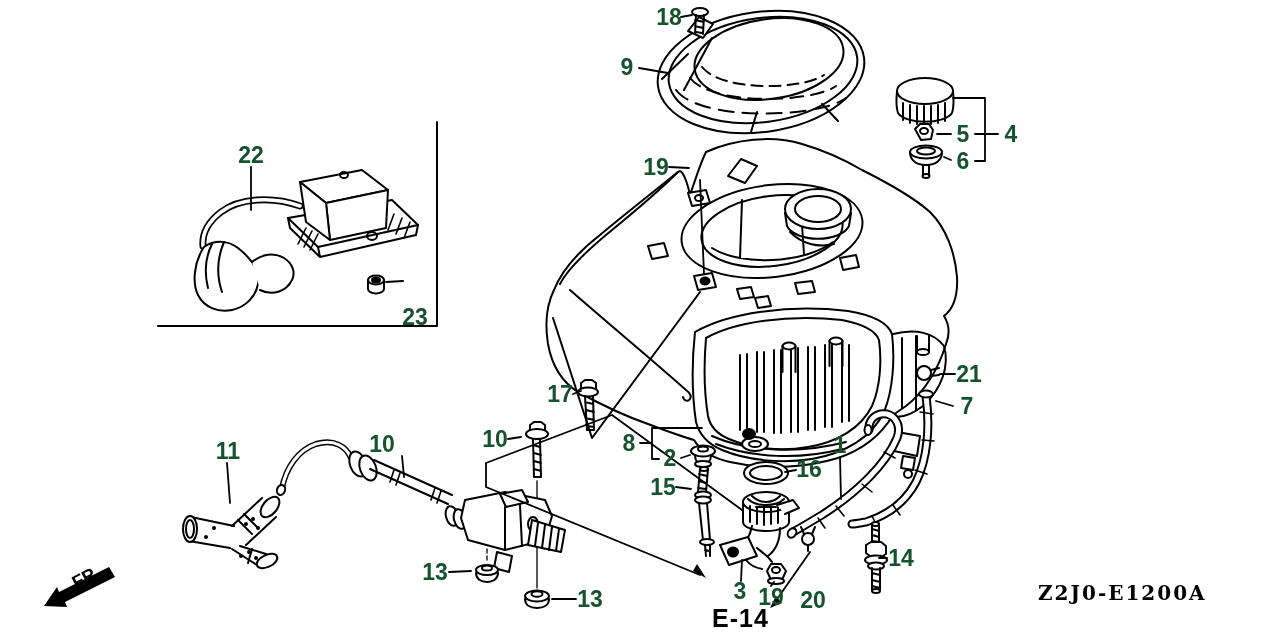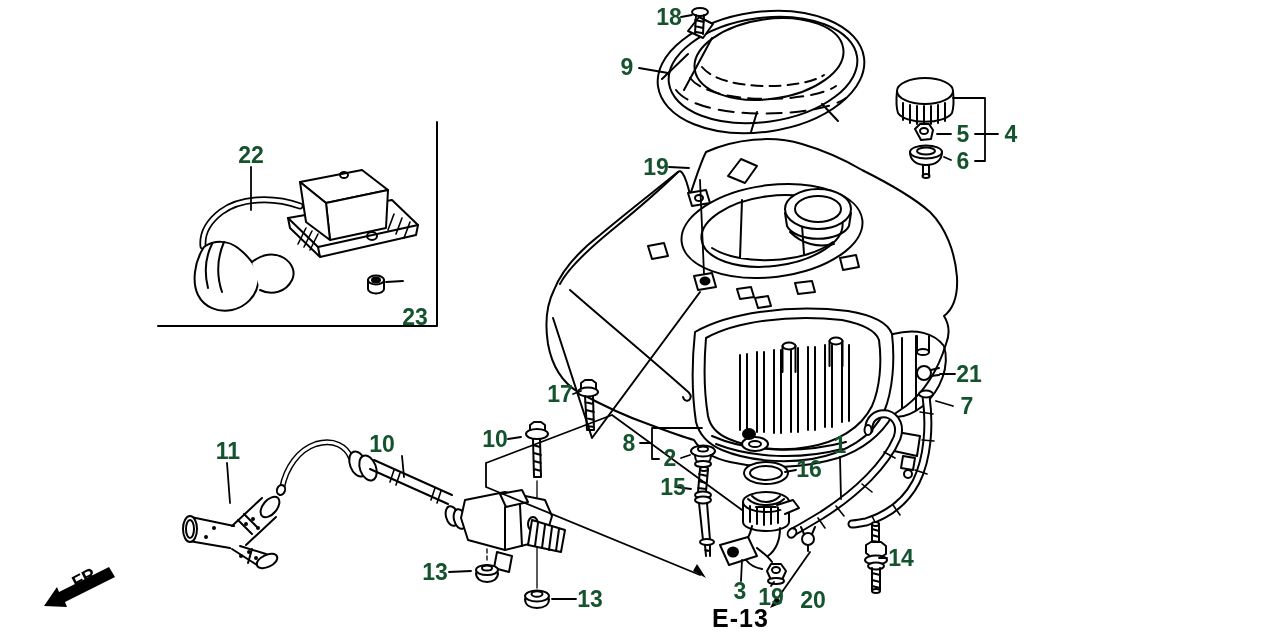--- a/index.html
+++ b/index.html
@@ -341,27 +341,28 @@
       <div class="callout" style="left: 963px; top: 161px;">6</div>
       <div class="callout" style="left: 967px; top: 406px;">7</div>
       <div class="callout" style="left: 629px; top: 443px;">8</div>
       <div class="callout" style="left: 627px; top: 67px;">9</div>
       <div class="callout" style="left: 382px; top: 444px;">10</div>
       <div class="callout" style="left: 228px; top: 451px;">11</div>
       <div class="callout" style="left: 495px; top: 439px;">10</div>
       <div class="callout" style="left: 435px; top: 572px;">13</div>
       <div class="callout" style="left: 590px; top: 599px;">13</div>
       <div class="callout" style="left: 901px; top: 558px;">14</div>
-      <div class="callout" style="left: 663px; top: 487px; margin-left: 10px;">15</div>
+      <div class="callout" style="left: 663px; top: 487px;">15</div>
       <div class="callout" style="left: 809px; top: 469px;">16</div>
       <div class="callout" style="left: 560px; top: 394px;">17</div>
       <div class="callout" style="left: 669px; top: 17px;">18</div>
       <div class="callout" style="left: 656px; top: 167px;">19</div>
       <div class="callout" style="left: 771px; top: 597px;">19</div>
       <div class="callout" style="left: 813px; top: 564px; margin-top: 36px;">20</div>
       <div class="callout" style="left: 969px; top: 374px;">21</div>
       <div class="callout" style="left: 251px; top: 155px;">22</div>
       <div class="callout" style="left: 415px; top: 281px; margin-top: 36px;">23</div>
     </div>
 
-<div class="page-ref">E-13</div>
+<div class="page-ref">E-14</div>
+<div class="drawing-code">Z2J0-E1200A</div>
 
 </div>
 
 </body></html>

